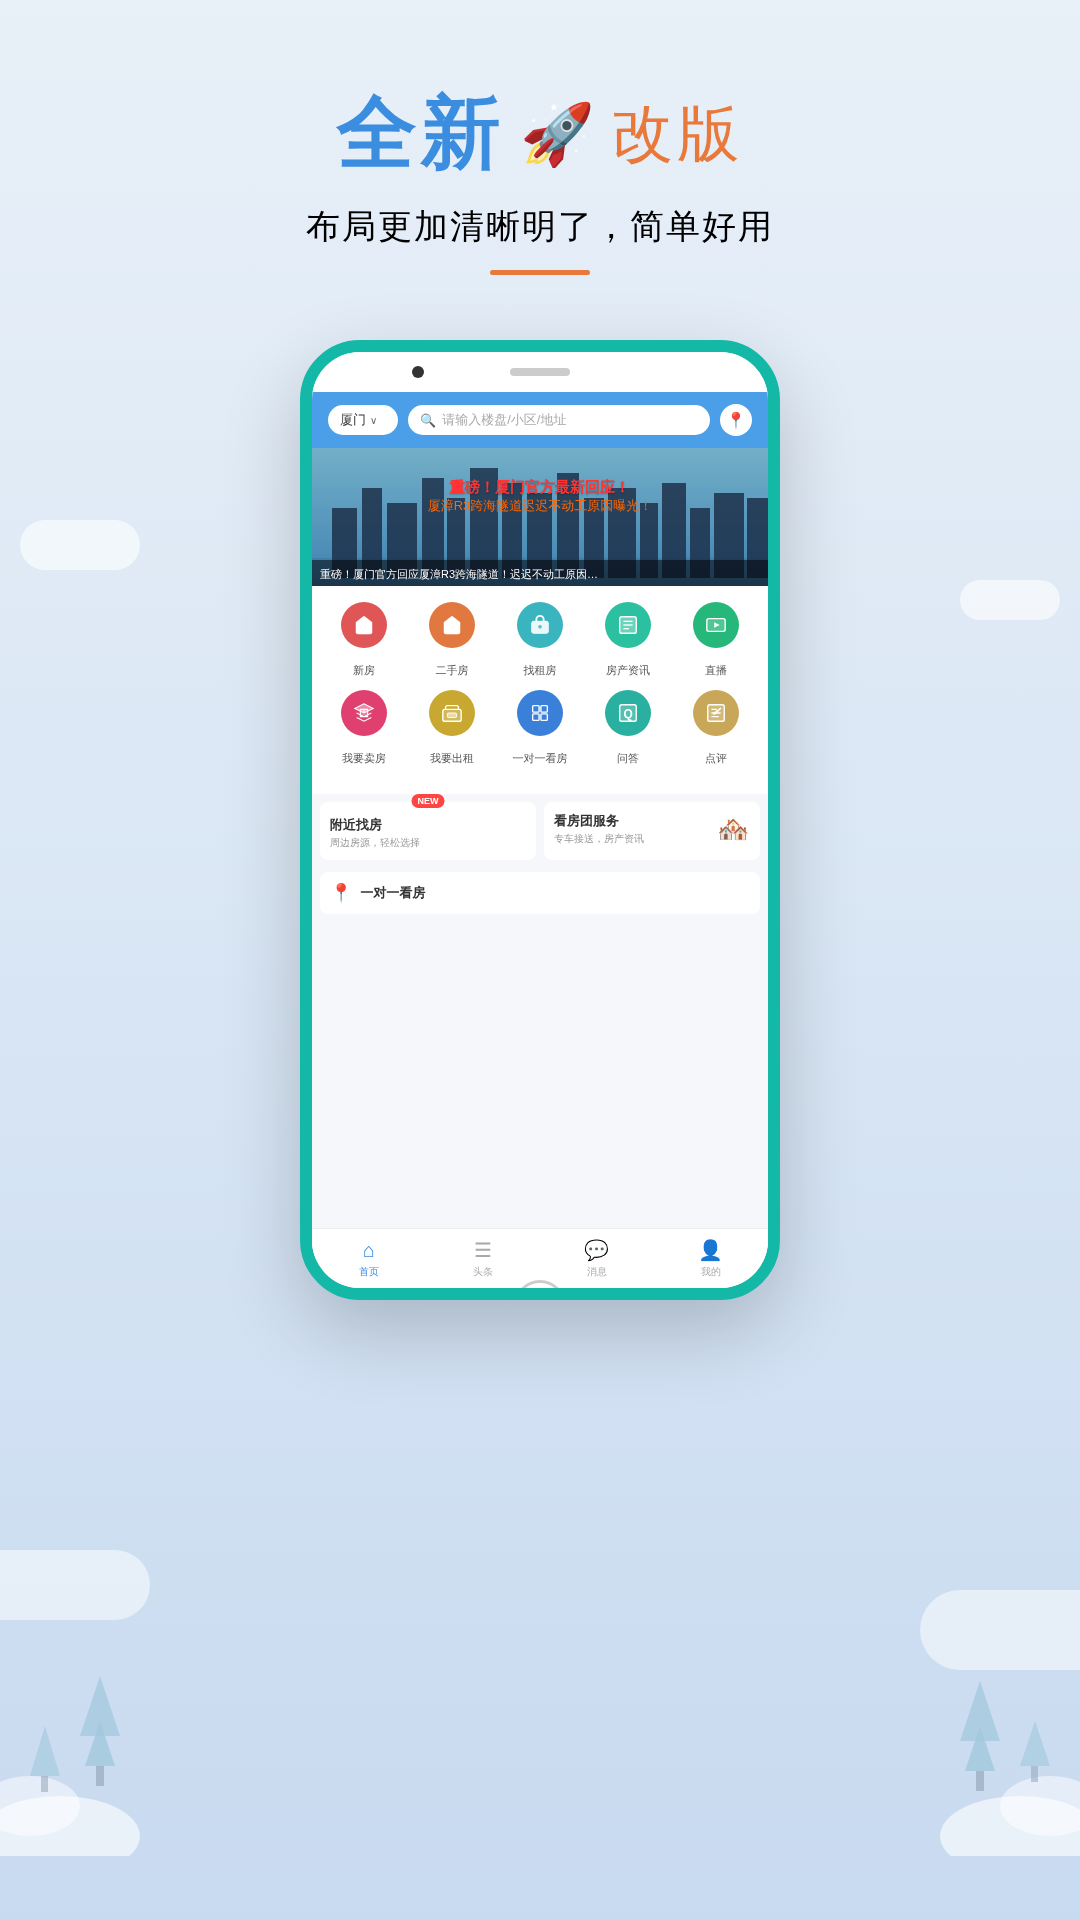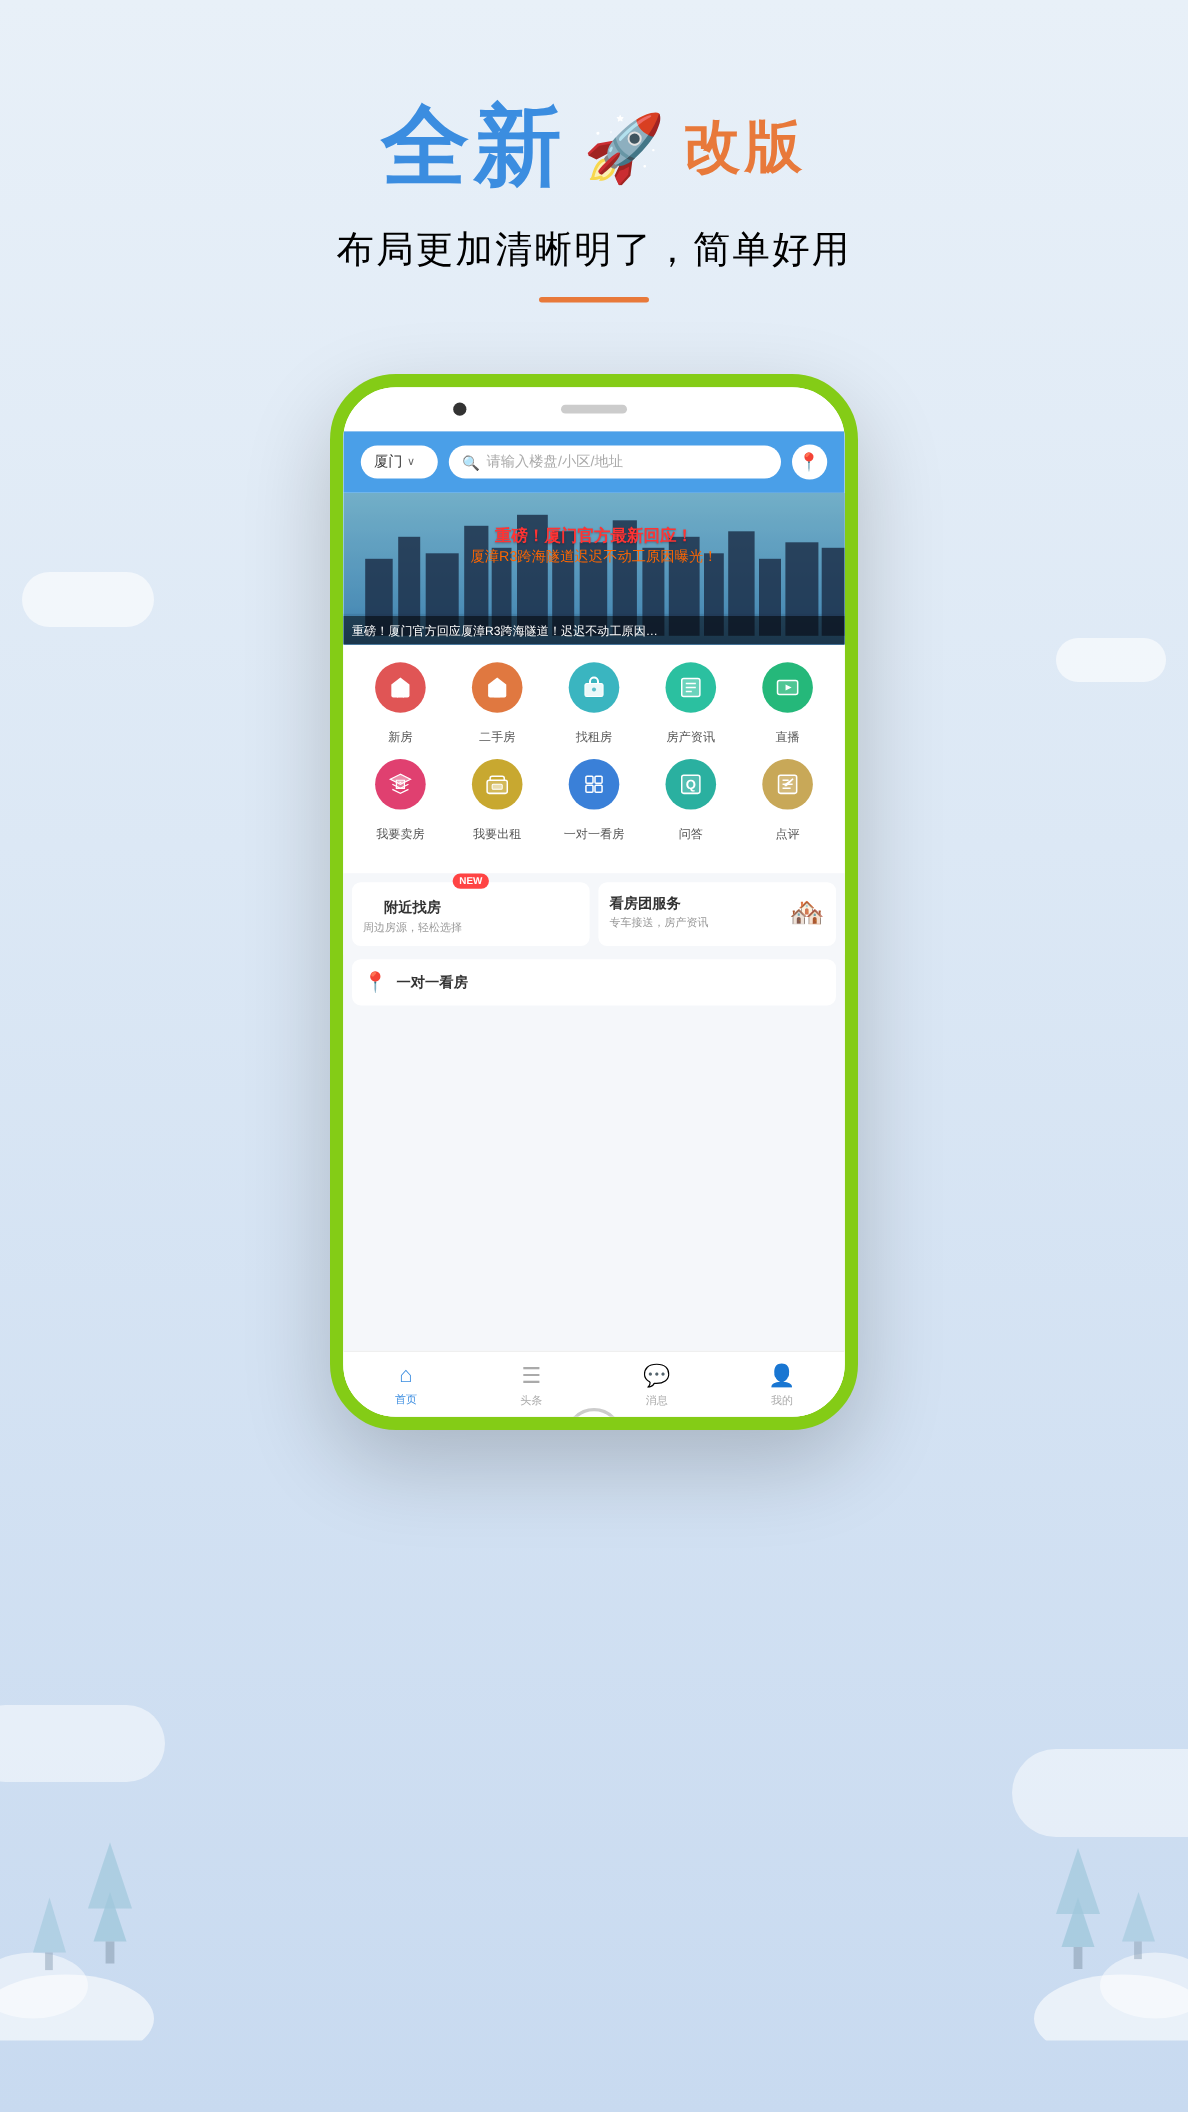--- a/index.html
+++ b/index.html
@@ -43,22 +43,22 @@
       justify-content: center;
       gap: 16px;
     }
     .header-title-blue {
       font-size: 80px;
       font-weight: 700;
       color: #3b8de0;
       letter-spacing: 4px;
     }
     .header-title-orange {
-      font-size: 52px;
-      font-weight: 700;
+      font-size: 62px;
+      font-weight: 400;
       color: #e8793a;
       letter-spacing: 4px;
     }
     .rocket-icon {
       font-size: 60px;
     }
     .header-subtitle {
       font-size: 34px;
       color: #000000;
       margin-top: 16px;
@@ -77,21 +77,21 @@
       position: absolute;
       top: 340px;
       left: 50%;
       transform: translateX(-50%);
       width: 480px;
       height: 960px;
       background: white;
       border-radius: 60px;
       box-shadow: 0 30px 80px rgba(0,0,0,0.2);
       overflow: hidden;
-      border: 12px solid #84cc16;
+      border: 12px solid #14b8a6;
     }
     .phone-notch-area {
       background: white;
       height: 40px;
       display: flex;
       align-items: center;
       justify-content: center;
       gap: 20px;
       position: relative;
     }
@@ -596,21 +596,21 @@
               <path d="M17 6l1 1-7 7-2 0 0-2z" fill="white"></path>
             </svg>
           </div>
           <span class="category-label">点评</span>
         </div>
       </div>
     </div>
 
     <div class="services-row">
 
-      <div class="service-card" style="position:relative;padding-top:14px;text-align:center;">
+      <div class="service-card" style="position:relative;padding-top:14px;">
         <div class="service-new-badge">NEW</div>
         <div style="display:flex;align-items:center;gap:6px;">
           <div>
             <div class="service-title">附近找房</div>
             <div class="service-subtitle">周边房源，轻松选择</div>
           </div>
         </div>
       </div>
 
       <div class="service-card">

